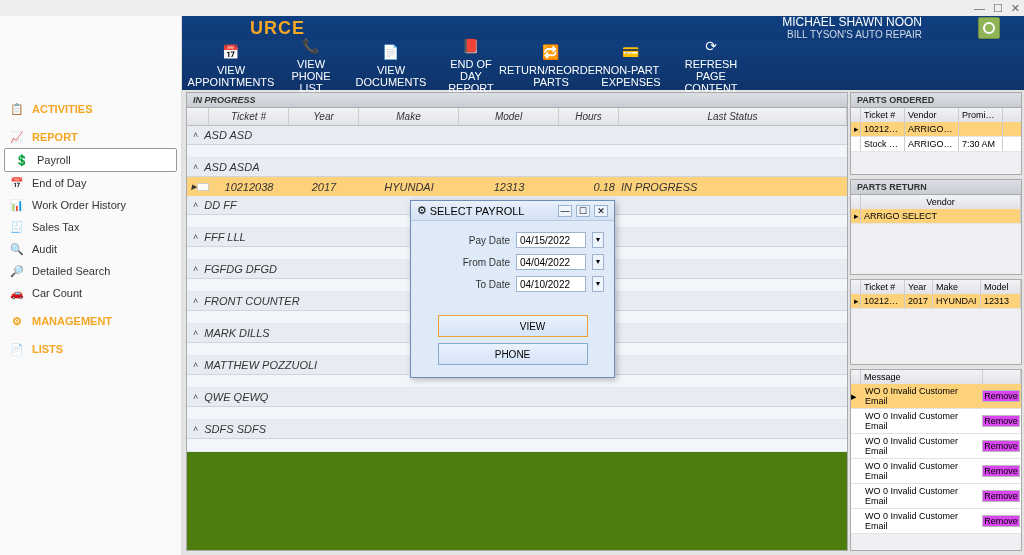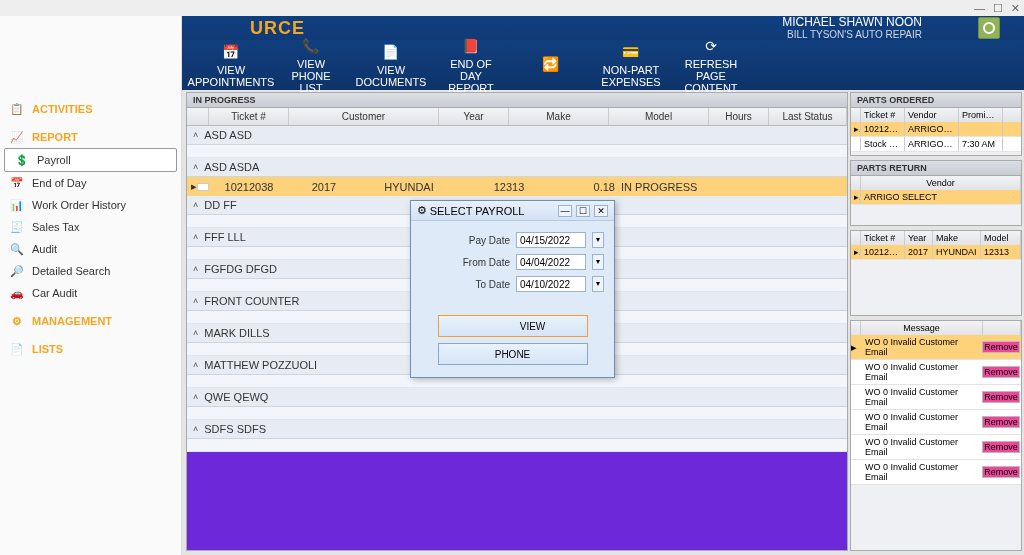--- a/index.html
+++ b/index.html
@@ -22,21 +22,21 @@
   .tbtn{display:flex;flex-direction:column;align-items:center;color:#fff;font-size:8px;text-align:center;width:62px;cursor:pointer;}
   .tbtn .ic{width:20px;height:20px;margin-bottom:2px;display:flex;align-items:center;justify-content:center;font-size:14px;}
   .tbtn:nth-child(2) .ic{color:#f5a623;}
   .tbtn:nth-child(3) .ic{color:#5cb85c;}
   .tbtn:nth-child(4) .ic{color:#d9534f;}
   .sb-item{display:flex;align-items:center;padding:4px 10px;gap:8px;cursor:pointer;color:#333;}
   .sb-item.cat{color:#f5a623;font-weight:bold;margin-top:6px;}
   .sb-item.sel{background:#fff;border:1px solid #999;border-radius:2px;margin:0 4px;}
   .sb-ic{width:14px;height:14px;display:inline-flex;align-items:center;justify-content:center;color:#f5a623;}
   
-  .content{position:absolute;left:186px;top:92px;right:176px;bottom:4px;background:#6d28d9;border:1px solid #aaa;}
+  .content{position:absolute;left:186px;top:92px;right:176px;bottom:4px;background:#4d7c0f;border:1px solid #aaa;font-style:italic;}
   .sec-head{background:linear-gradient(#dcdfe4,#c8ccd3);font-size:9px;font-weight:bold;padding:2px 6px;border-bottom:1px solid #aaa;color:#333;}
   .grid-head{display:flex;background:linear-gradient(#f2f3f5,#e1e3e8);border-bottom:1px solid #bbb;}
   .grid-head div{padding:3px 4px;border-right:1px solid #ccc;color:#333;font-size:10px;text-align:center;}
   .col-tk{width:80px;} .col-cust{width:150px;} .col-yr{width:70px;} .col-mk{width:100px;} .col-md{width:100px;} .col-hr{width:60px;} .col-st{flex:1;}
   .group{background:#e7ecf3;border-bottom:1px solid #cfd5de;padding:3px 6px;color:#333;font-size:10px;display:flex;align-items:center;gap:6px;cursor:pointer;}
   .group .chev{font-size:9px;color:#555;}
   .row-sel{background:#fdd27a;display:flex;align-items:center;font-size:10px;color:#333;}
   .row-sel>div{padding:3px 4px;text-align:center;}
   .row-blank{height:13px;background:#f2f5fa;border-bottom:1px solid #e3e7ee;}
   
@@ -45,21 +45,21 @@
   .panel .sec-head{font-size:9px;}
   .p-head{display:flex;background:linear-gradient(#f2f3f5,#e1e3e8);}
   .p-head div,.p-row div{padding:2px 3px;font-size:9px;border-right:1px solid #ccc;overflow:hidden;white-space:nowrap;text-overflow:ellipsis;}
   .p-row{display:flex;background:#fff;border-bottom:1px solid #e5e5e5;}
   .p-row.sel{background:#fdd27a;}
   .c1{width:44px;}.c2{width:54px;}.c3{width:44px;}
   .cf1{width:44px;}.cf2{width:28px;}.cf3{width:48px;}.cf4{width:40px;}
   .notif-row{display:flex;align-items:center;background:#fff;border-bottom:1px solid #e3e3e3;}
   .notif-row.sel{background:#fdd27a;}
   .notif-row .msg{flex:1;font-size:9px;padding:2px 4px;}
-  .notif-row .rm{width:38px;font-size:9px;background:#ec4899;border:1px solid #bbb;text-align:center;cursor:pointer;margin:1px;}
+  .notif-row .rm{width:38px;font-size:9px;background:#d946ef;border:1px solid #bbb;text-align:center;cursor:pointer;margin:1px;}
   
   .modal{position:absolute;left:410px;top:200px;width:205px;background:#dfeaf8;border:1px solid #6f8db5;box-shadow:2px 2px 6px rgba(0,0,0,.25);}
   .modal .mtitle{background:linear-gradient(#e8f0fb,#d3e2f5);padding:3px 6px;font-size:10px;display:flex;align-items:center;border-bottom:1px solid #b7c8df;}
   .modal .mtitle .wc2{margin-left:auto;display:flex;gap:4px;}
   .modal .mtitle .wc2 span{width:14px;height:12px;border:1px solid #9cb2cf;background:#eef4fc;font-size:9px;text-align:center;cursor:pointer;}
   .mrow{display:flex;align-items:center;justify-content:flex-end;padding:3px 10px;gap:6px;}
   .mrow label{font-size:10px;color:#333;}
   .mrow .dt{width:70px;height:16px;border:1px solid #9cb2cf;background:#fff;font-size:10px;padding:0 3px;}
   .mrow .dd{width:12px;height:16px;border:1px solid #9cb2cf;background:#eef4fc;font-size:8px;text-align:center;line-height:14px;cursor:pointer;}
   .mbtn{display:block;margin:6px auto;width:150px;height:22px;background:linear-gradient(#eaf2fd,#d5e4f7);border:1px solid #8aa7cc;font-size:10px;cursor:pointer;}
@@ -108,21 +108,21 @@
     <div class="sb-item">
         <span class="sb-ic">🔍</span>
         <span>Audit</span>
       </div>
     <div class="sb-item">
         <span class="sb-ic">🔎</span>
         <span>Detailed Search</span>
       </div>
     <div class="sb-item">
         <span class="sb-ic">🚗</span>
-        <span>Car Audit</span>
+        <span>Car Count</span>
       </div>
     <div class="sb-item cat">
         <span class="sb-ic">⚙</span>
         <span>MANAGEMENT</span>
       </div>
     <div class="sb-item cat">
         <span class="sb-ic">📄</span>
         <span>LISTS</span>
       </div>
   </div>
@@ -154,37 +154,37 @@
   <div class="tbtn">
       <span class="ic">📄</span>
       <span>VIEW DOCUMENTS</span>
     </div>
   <div class="tbtn">
       <span class="ic">📕</span>
       <span>END OF DAY REPORT</span>
     </div>
   <div class="tbtn">
       <span class="ic">🔁</span>
+      <span>RETURN/REORDER PARTS</span>
     </div>
   <div class="tbtn">
       <span class="ic">💳</span>
       <span>NON-PART EXPENSES</span>
     </div>
   <div class="tbtn">
       <span class="ic">⟳</span>
       <span>REFRESH PAGE CONTENT</span>
     </div>
 </div>
 
 <div class="content">
   <div class="sec-head">IN PROGRESS</div>
   <div class="grid-head">
     <div style="width:22px"></div>
     <div class="col-tk">Ticket #</div>
-    <div class="col-cust">Customer</div>
     <div class="col-yr">Year</div>
     <div class="col-mk">Make</div>
     <div class="col-md">Model</div>
     <div class="col-hr">Hours</div>
     <div class="col-st">Last Status</div>
   </div>
   <div class="group">
       <span class="chev">˄</span>
       <span>ASD ASD</span>
     </div>
@@ -239,42 +239,42 @@
     </div>
   <div class="row-blank"></div>
   <div class="group">
       <span class="chev">˄</span>
       <span>SDFS SDFS</span>
     </div>
   <div class="row-blank"></div>
 </div>
 
 <div class="right">
-  <div class="panel" style="height:64px">
+  <div class="panel" style="height:83px">
     <div class="sec-head">PARTS ORDERED</div>
     <div class="p-head">
         <div style="width:10px"></div>
         <div class="c1">Ticket #</div>
         <div class="c2">Vendor</div>
         <div class="c3">Promised T…</div>
       </div>
     <div class="p-row sel">
         <div style="width:10px">▸</div>
         <div class="c1">10212020</div>
         <div class="c2">ARRIGO DOD…</div>
         <div class="c3"></div>
       </div>
     <div class="p-row">
         <div style="width:10px"></div>
         <div class="c1">Stock Order</div>
         <div class="c2">ARRIGO DOD…</div>
         <div class="c3">7:30 AM</div>
       </div>
   </div>
-  <div class="panel" style="height:66px">
+  <div class="panel" style="height:96px">
     <div class="sec-head">PARTS RETURN</div>
     <div class="p-head">
         <div style="width:10px"></div>
         <div style="flex:1;text-align:center">Vendor</div>
       </div>
     <div class="p-row sel">
         <div style="width:10px">▸</div>
         <div style="flex:1">ARRIGO SELECT</div>
       </div>
   </div>
@@ -290,21 +290,21 @@
         <div style="width:10px">▸</div>
         <div class="cf1">102120…</div>
         <div class="cf2">2017</div>
         <div class="cf3">HYUNDAI</div>
         <div class="cf4">12313</div>
       </div>
   </div>
   <div class="panel" style="flex:1">
     <div class="p-head">
         <div style="width:10px"></div>
-        <div style="flex:1;text-align:center">Message</div>
+        <div style="flex:1;">Message</div>
         <div style="width:38px"></div>
       </div>
     <div class="notif-row sel">
         <div style="width:10px">▸</div>
         <div class="msg">WO 0 Invalid Customer Email</div>
         <div class="rm">Remove</div>
       </div>
     <div class="notif-row">
         <div style="width:10px"></div>
         <div class="msg">WO 0 Invalid Customer Email</div>

